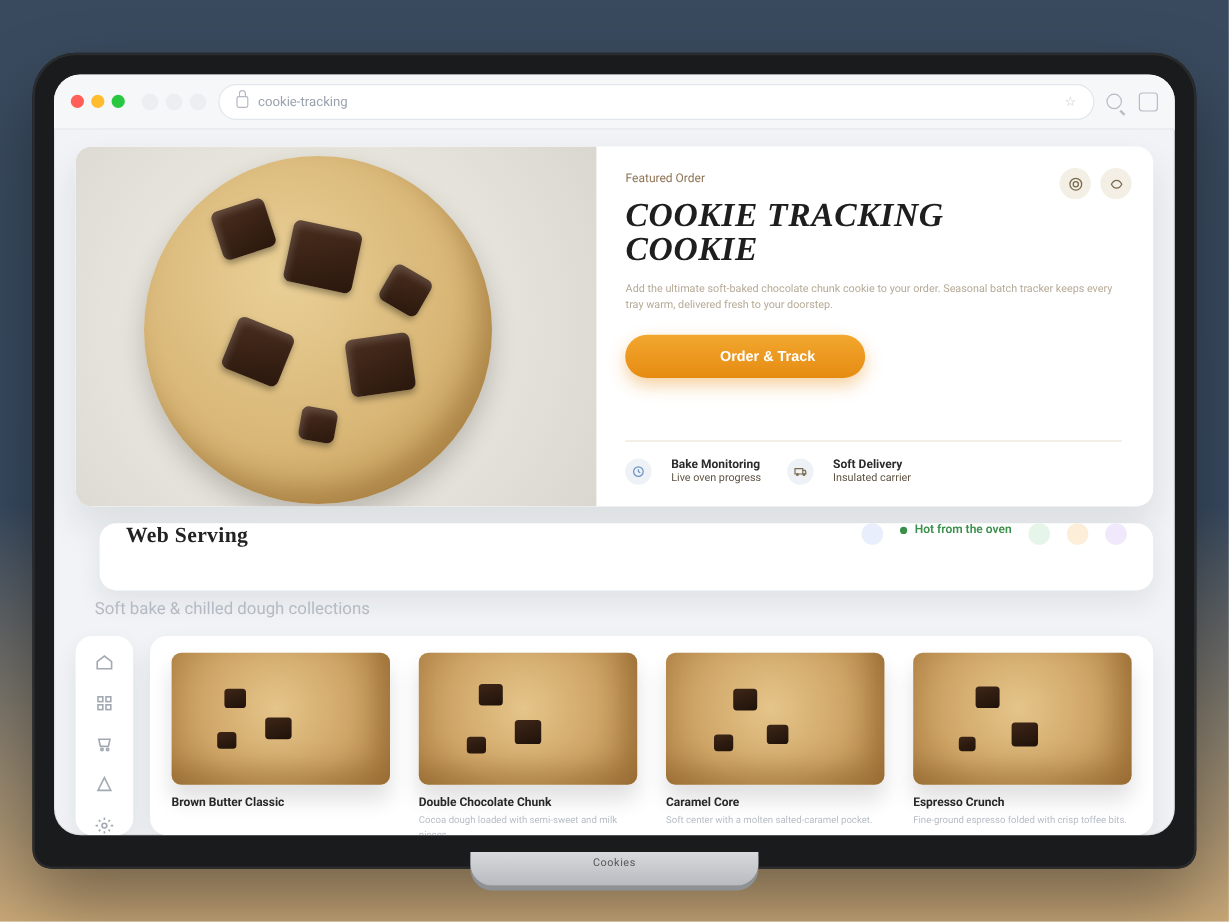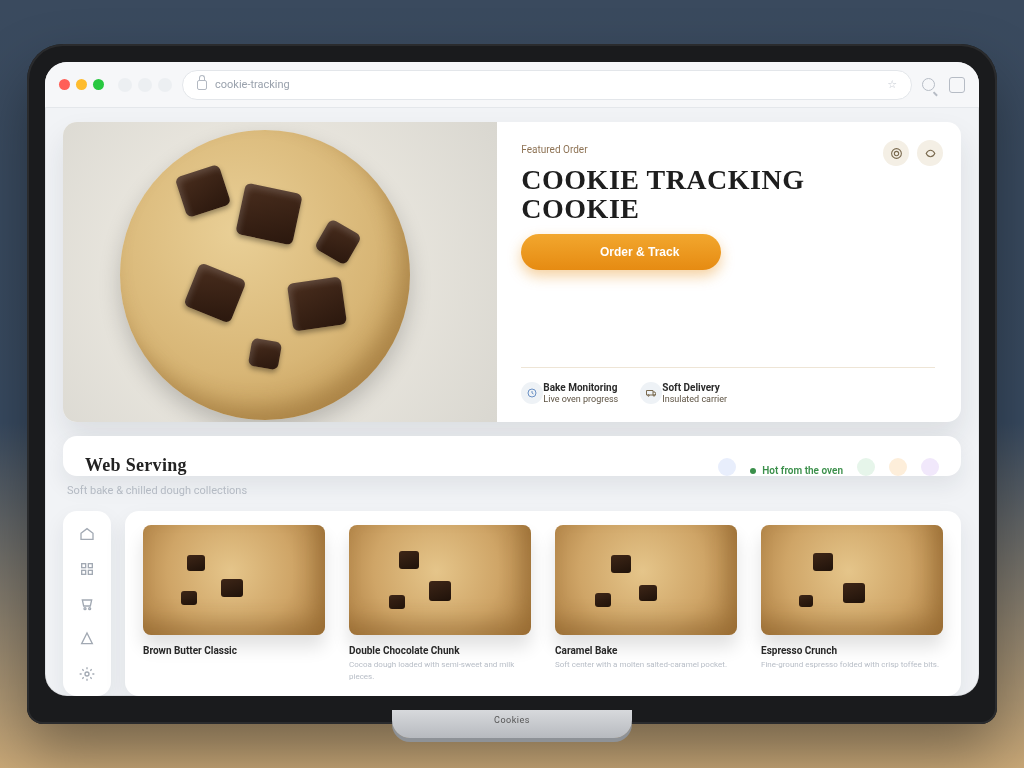--- a/index.html
+++ b/index.html
@@ -123,20 +123,21 @@
   .hero-top .spacer{flex:1;}
   .hero-title {
     font-family: Georgia, "Times New Roman", serif;
     font-weight: 700;
     font-size: 28px;
     line-height: 1.05;
     color:#1e1e1e;
     letter-spacing:.5px;
     text-transform: uppercase;
     margin-bottom: 10px;
+    font-style: italic;
   }
   .hero-desc {
     font-size: 9px;
     line-height: 1.6;
     color:#b6aa97;
     margin-bottom: 16px;
   }
   .cta {
     align-self:flex-start;
     background: linear-gradient(180deg,#f2a72e,#e68b12);
@@ -147,59 +148,60 @@
     font-size:12px; font-weight:600;
     box-shadow: 0 6px 14px rgba(230,139,18,0.4);
     cursor:pointer;
     min-width:200px; text-align:right;
   }
   .hero-meta {
     margin-top:auto;
     display:flex; gap:22px; padding-top:14px;
     border-top:1px solid #eee5d6;
   }
-  .meta-item { display:flex; gap:0; align-items:flex-start;}
+  .meta-item { display:flex; gap:16px; align-items:flex-start;}
   .meta-item .mic{width:22px;height:22px;border-radius:50%;background:#eef2f6;flex-shrink:0;display:flex;align-items:center;justify-content:center;}
   .meta-item .mic svg{width:12px;height:12px;}
   .meta-item .txt{font-size:9px;color:#5d5242;}
   .meta-item .txt b{display:block;font-size:10px;color:#2b2b2b;margin-bottom:1px;}
   .corner-icon{
     position:absolute; top:18px; right:18px;
     width:26px;height:26px;border-radius:50%;
     background:#f4efe5; display:flex;align-items:center;justify-content:center;
     color:#7a6a4f;
   }
   .corner-icon.second{right:52px;}
 
   
   .section-bar {
     background:#fff;
     border-radius: 14px;
     box-shadow: 0 10px 22px rgba(30,38,52,0.08);
-    height: 40px;
-    display:flex; align-items:flex-end;
+    height: 56px;
+    display:flex; align-items:flex-start;
     padding: 0 22px;
     gap:14px;
+    margin-left:20px;
   }
   .section-title {
     font-family: Georgia, serif;
     font-weight:700; font-size:18px; color:#222;
     letter-spacing:.3px;
   }
   .section-bar .grow{flex:1;}
   .filter-chip {
     font-size:10px; color:#3a8f4a; font-weight:600;
     display:flex; align-items:center; gap:6px;
   }
   .pill-ico{width:18px;height:18px;border-radius:50%;}
   .pill-ico.b{background:#e8eefc;}
   .pill-ico.g{background:#e6f5ea;}
   .pill-ico.o{background:#fdeeda;}
   .pill-ico.p{background:#f1e8fb;}
-  .sub-note{ font-size:11px; color:#b4bac3; margin: -6px 0 0 4px;}
+  .sub-note{ font-size:14px; color:#b4bac3; margin: -6px 0 0 16px;}
 
   
   .grid-wrap { display:flex; gap:14px; flex:1; min-height:0;}
   .siderail {
     width: 48px;
     background:#fff;
     border-radius: 14px;
     box-shadow: 0 10px 22px rgba(30,38,52,0.08);
     display:flex; flex-direction:column; align-items:center;
     padding: 14px 0; gap:18px;
@@ -291,20 +293,21 @@
             </span>
             <span class="corner-icon">
               <svg viewBox="0 0 24 24" width="13" height="13" fill="none" stroke="currentColor" stroke-width="2">
                   <path d="M4 12c4-8 12-8 16 0-4 8-12 8-16 0z"></path>
                 </svg>
             </span>
             <h1 class="hero-title">
               <span>COOKIE TRACKING</span><br>
               <span>COOKIE</span>
             </h1>
+            <p class="hero-desc">Add the ultimate soft-baked chocolate chunk cookie to your order. Seasonal batch tracker keeps every tray warm, delivered fresh to your doorstep.</p>
             <button class="cta">Order &amp; Track</button>
             <div class="hero-meta">
               <div class="meta-item">
                 <span class="mic">
                   <svg viewBox="0 0 24 24" fill="none" stroke="#6b91c5" stroke-width="2">
                       <circle cx="12" cy="12" r="8"></circle>
                       <path d="M12 8v4l3 2"></path>
                     </svg>
                 </span>
                 <span class="txt"><b>Bake Monitoring</b><span>Live oven progress</span></span>
@@ -394,21 +397,21 @@
               <p>Cocoa dough loaded with semi-sweet and milk pieces.</p>
 
             </div>
 
             <div class="card">
               <div class="thumb">
                 <span class="smchip" style="width:20px;height:18px;top:30px;left:56px;"></span>
                 <span class="smchip" style="width:18px;height:16px;top:60px;left:84px;"></span>
                 <span class="smchip" style="width:16px;height:14px;top:68px;left:40px;"></span>
               </div>
-              <h4>Caramel Bake</h4>
+              <h4>Caramel Core</h4>
               <p>Soft center with a molten salted-caramel pocket.</p>
 
             </div>
 
             <div class="card">
               <div class="thumb">
                 <span class="smchip" style="width:20px;height:18px;top:28px;left:52px;"></span>
                 <span class="smchip" style="width:22px;height:20px;top:58px;left:82px;"></span>
                 <span class="smchip" style="width:14px;height:12px;top:70px;left:38px;"></span>
               </div>

